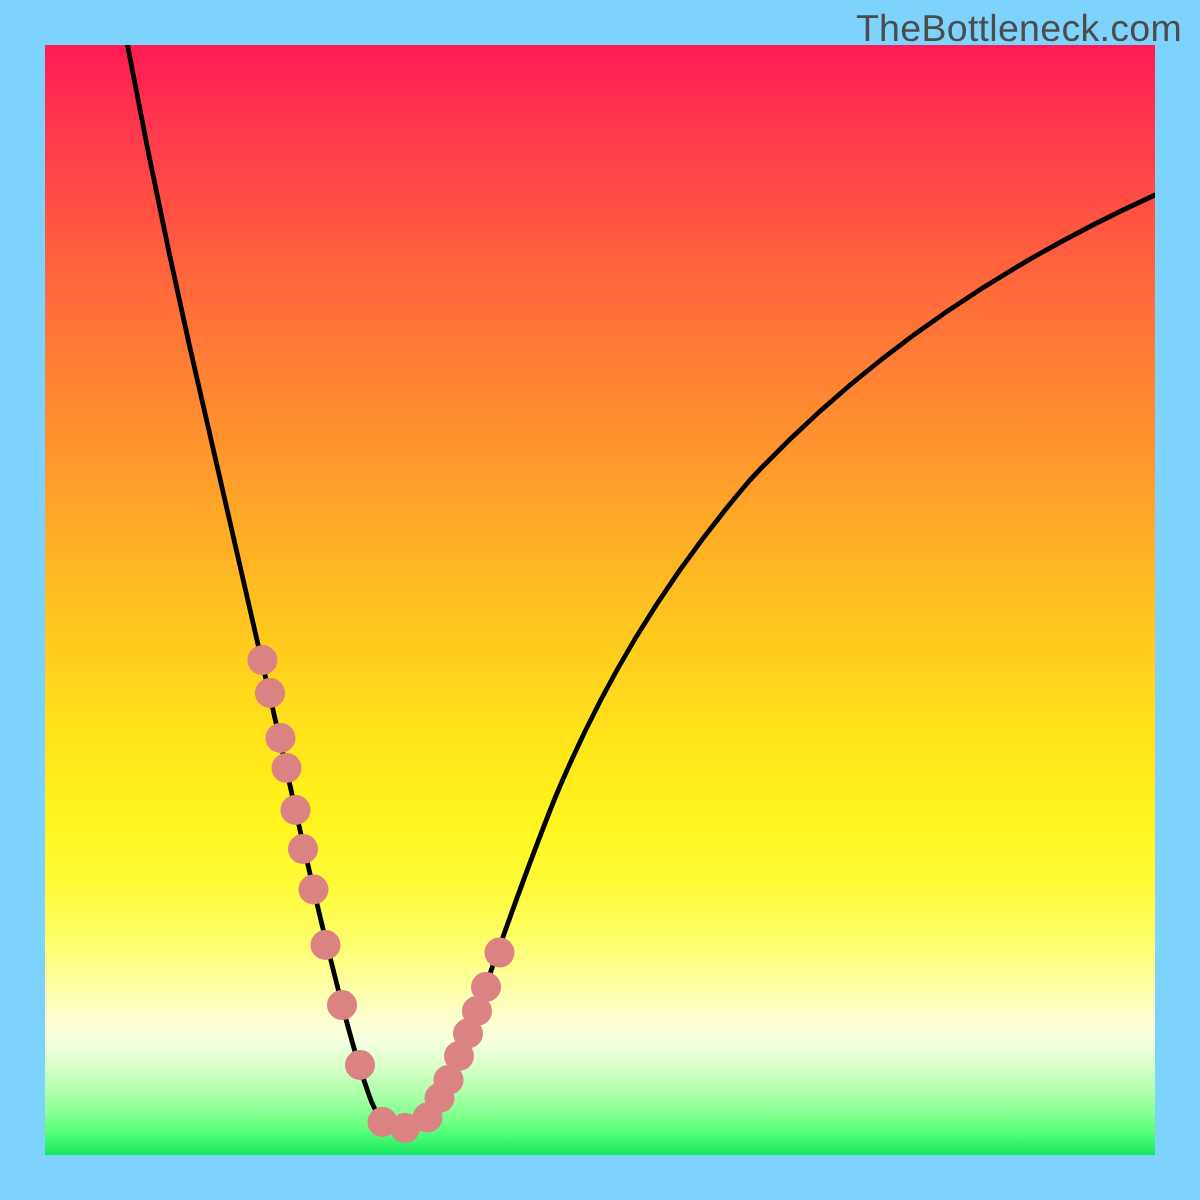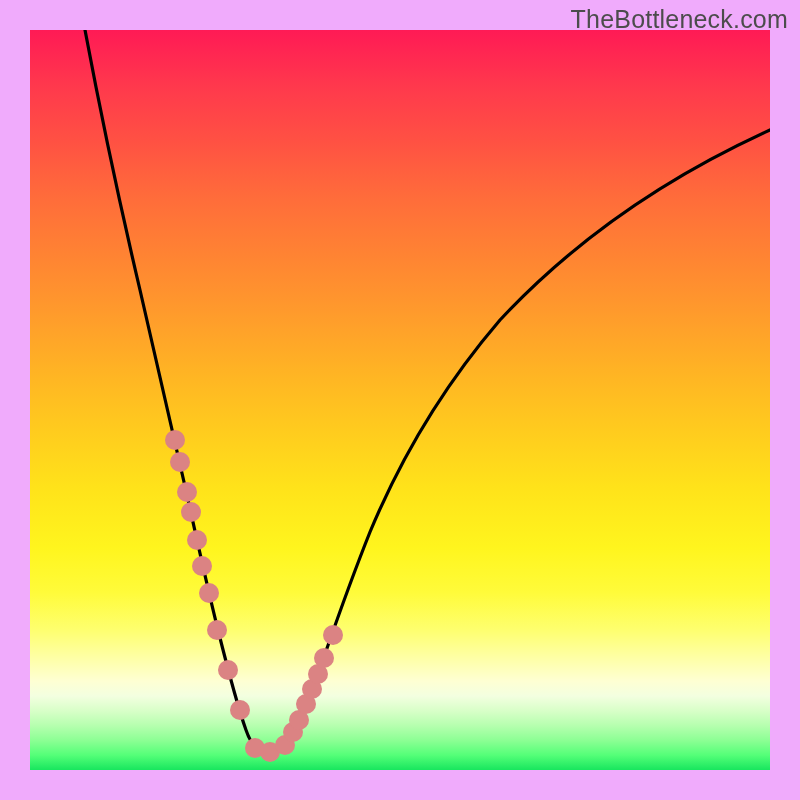--- a/index.html
+++ b/index.html
@@ -10,21 +10,21 @@
     overflow: hidden;
     background: #000;
     font-family: Arial, Helvetica, sans-serif;
   }
   .frame {
     position: absolute;
     left: 0;
     top: 0;
     width: 800px;
     height: 800px;
-    background: #f0abfc;
+    background: #7dd3fc;
   }
   .plot {
     position: absolute;
     left: 30px;
     top: 30px;
     width: 740px;
     height: 740px;
     background: linear-gradient(to bottom,
       #ff1a55 0%,
       #ff3a4c 8%,

